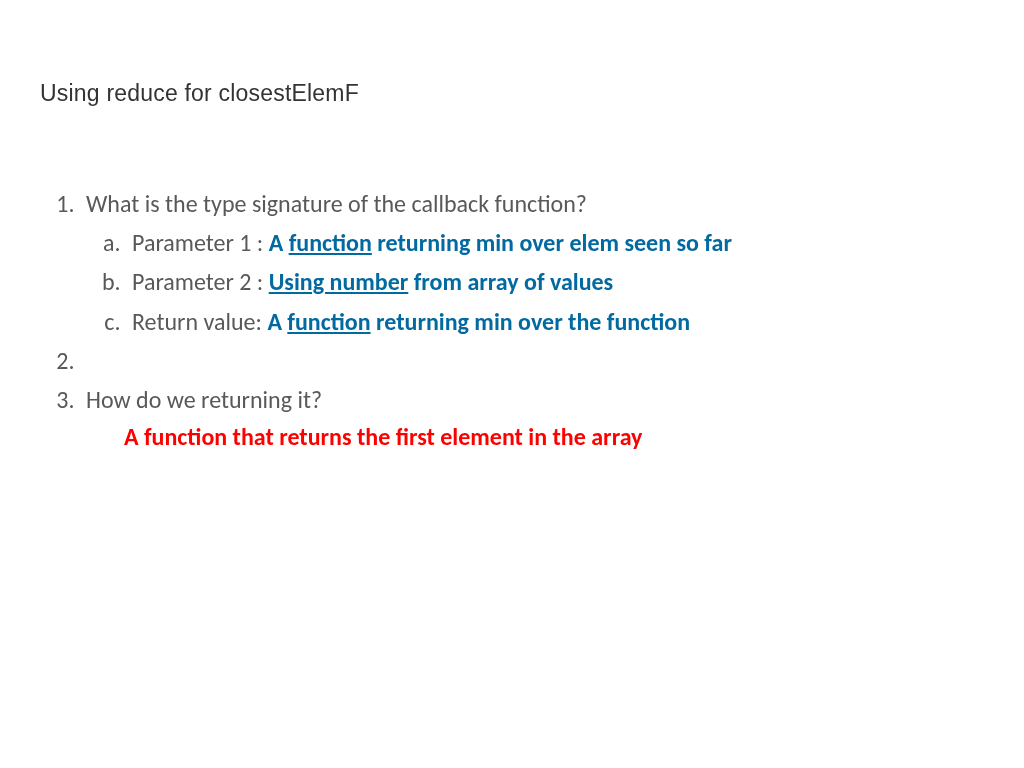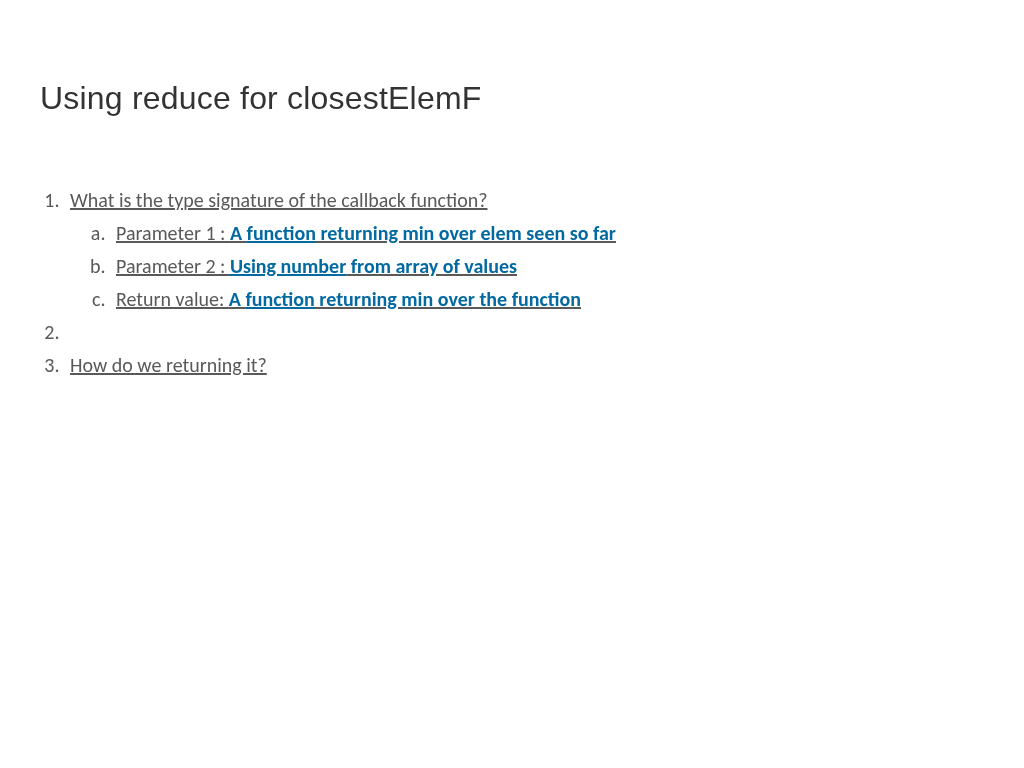--- a/index.html
+++ b/index.html
@@ -14,35 +14,34 @@
     box-sizing: border-box;
     width: 1024px;
     height: 768px;
     padding: 0;
     position: relative;
   }
   .title {
     position: absolute;
     left: 40px;
     top: 80px;
-    font-size: 32px;
+    font-size: 23px;
     font-weight: 400;
     color: #333333;
     font-family: Arial, sans-serif;
     letter-spacing: 0.2px;
   }
   .content {
     position: absolute;
-    left: 30px;
+    left: 46px;
     top: 185px;
     right: 40px;
-    font-size: 20px;
+    font-size: 24px;
     line-height: 1.55;
     color: #595959;
-    text-decoration: underline;
   }
   ol.top {
     margin: 0;
     padding-left: 34px;
     list-style: decimal;
   }
   ol.top > li {
     padding-left: 6px;
     margin-bottom: 2px;
   }
@@ -96,18 +95,19 @@
             <span class="q">Return value: </span><span class="ans"><span>A </span><span class="u">function</span><span> returning min over the function</span></span>
           </li>
         </ol>
       </li>
 
       <li>
       </li>
 
       <li>
         <span class="q">How do we returning it?</span>
+        <div class="answer-line"><span>A function that returns the first element in the array</span><span class="u"></span><span></span></div>
       </li>
 
     </ol>
   </div>
 
 </div>
 
 </body></html>

